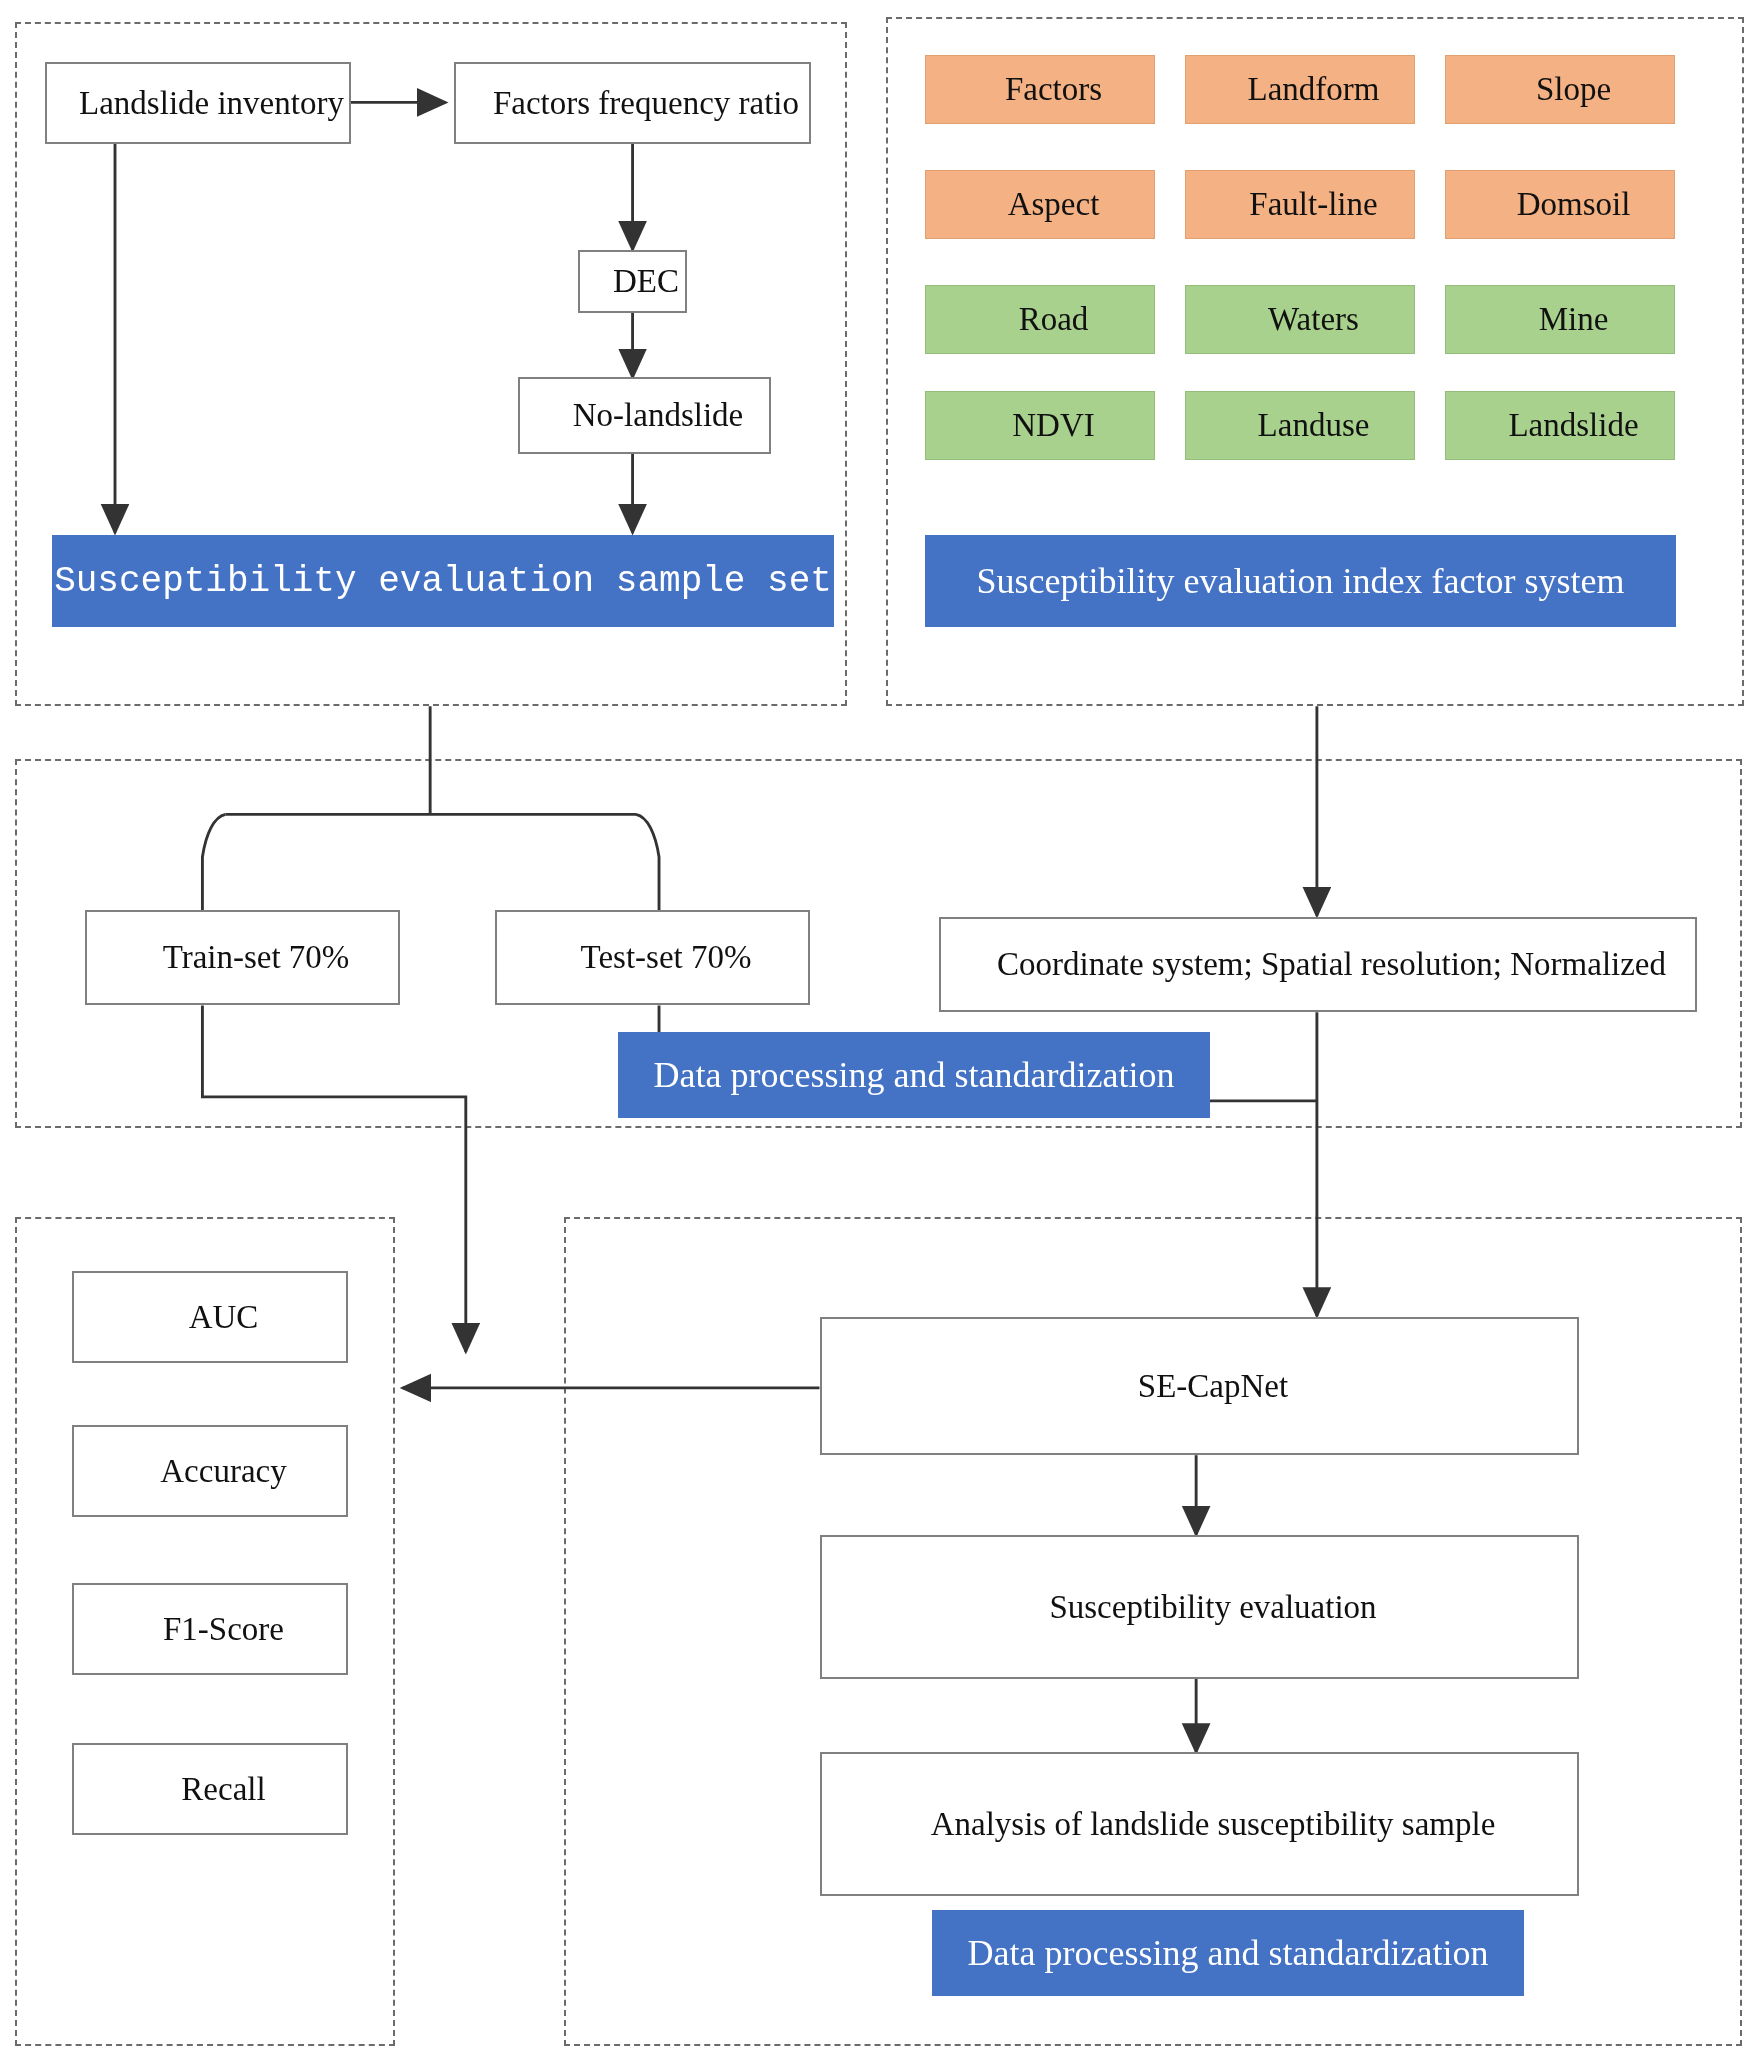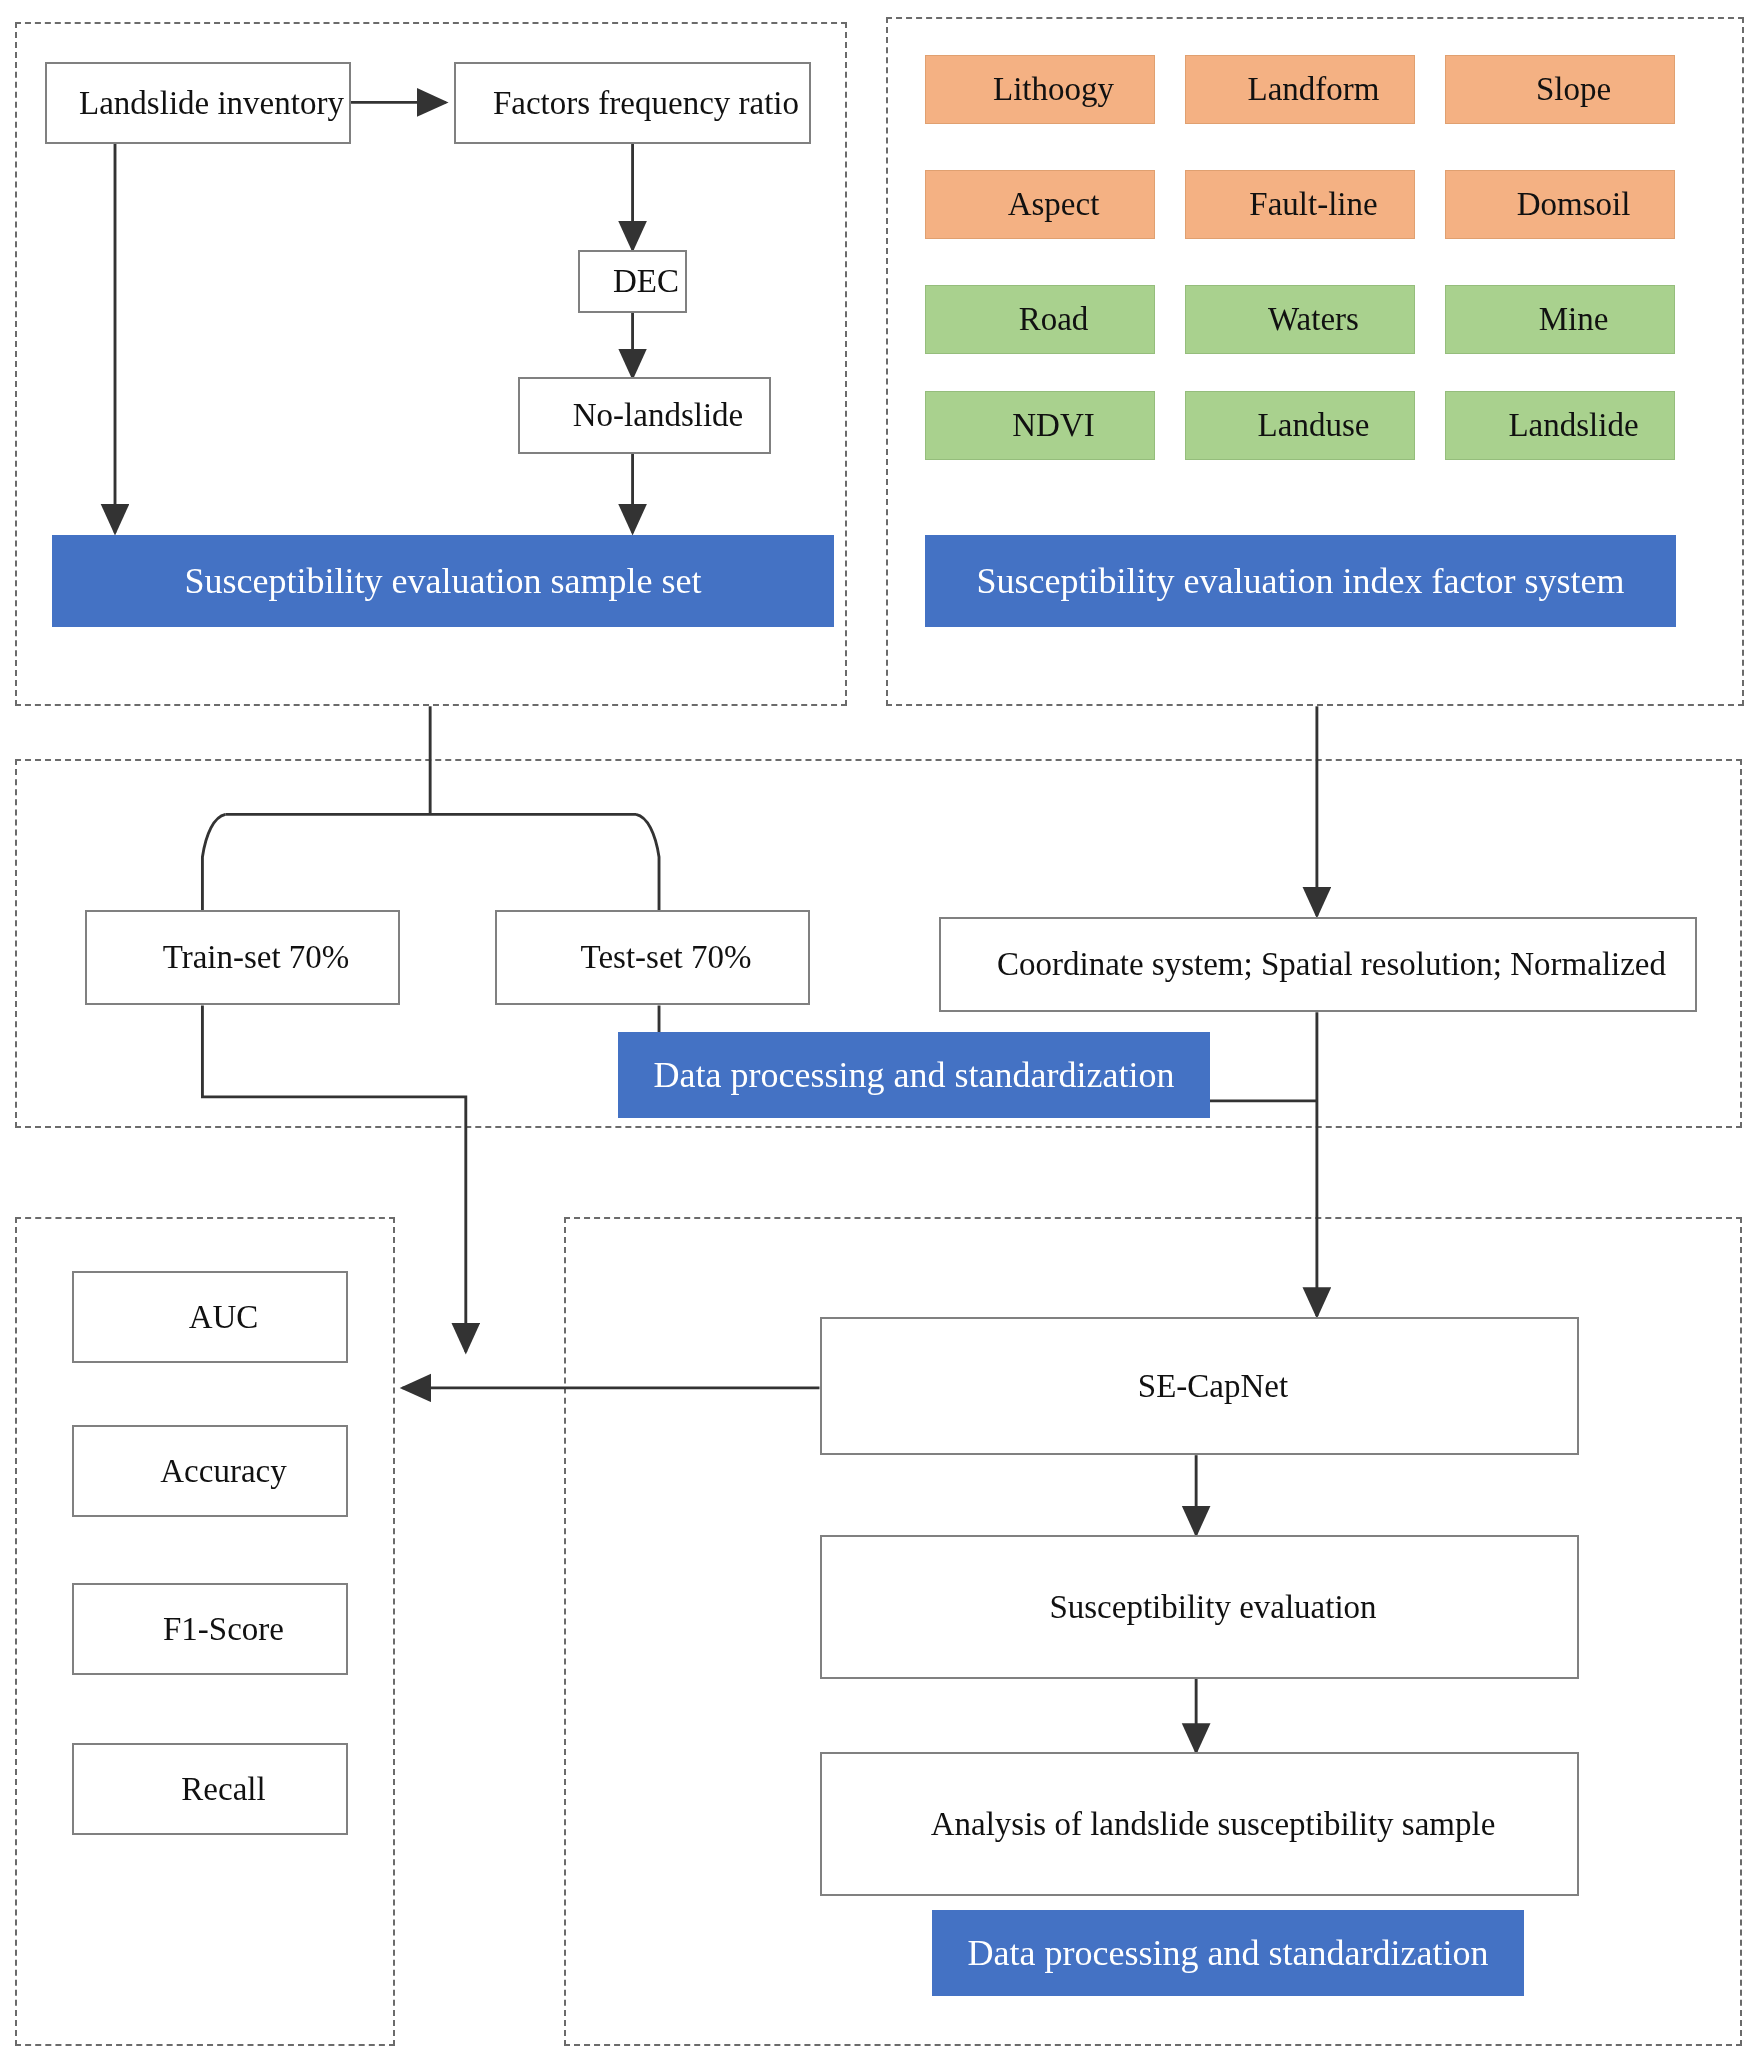--- a/index.html
+++ b/index.html
@@ -70,23 +70,23 @@
   </svg>
 
   <div class="node white-box fs-md" style="left:45px; top:62px; width:306px; height:82px;">Landslide inventory</div>
 
   <div class="node white-box fs-md" style="left:454px; top:62px; width:357px; height:82px;">Factors frequency ratio</div>
 
   <div class="node white-box fs-md" style="left:578px; top:250px; width:109px; height:63px;text-align:center;">DEC</div>
 
   <div class="node white-box fs-md" style="left:518px; top:377px; width:253px; height:77px;">No-landslide</div>
 
-  <div class="node blue-banner fs-lg" style="left:52px; top:535px; width:782px; height:92px;">Susceptibility evaluation sample set</div>
+  <div class="node blue-banner fs-lg" style="left:52px; top:535px; width:782px; height:92px;font-family:Liberation Mono, monospace;">Susceptibility evaluation sample set</div>
 
-  <div class="node orange-box fs-md" style="left:925px; top:55px; width:230px; height:69px;">Lithoogy</div>
+  <div class="node orange-box fs-md" style="left:925px; top:55px; width:230px; height:69px;">Factors</div>
   <div class="node orange-box fs-md" style="left:1185px; top:55px; width:230px; height:69px;">Landform</div>
   <div class="node orange-box fs-md" style="left:1445px; top:55px; width:230px; height:69px;font-family:Liberation Serif, serif;">Slope</div>
 
   <div class="node orange-box fs-md" style="left:925px; top:170px; width:230px; height:69px;">Aspect</div>
   <div class="node orange-box fs-md" style="left:1185px; top:170px; width:230px; height:69px;">Fault-line</div>
   <div class="node orange-box fs-md" style="left:1445px; top:170px; width:230px; height:69px;">Domsoil</div>
 
   <div class="node green-box fs-md" style="left:925px; top:285px; width:230px; height:69px;">Road</div>
   <div class="node green-box fs-md" style="left:1185px; top:285px; width:230px; height:69px;">Waters</div>
   <div class="node green-box fs-md" style="left:1445px; top:285px; width:230px; height:69px;">Mine</div>

